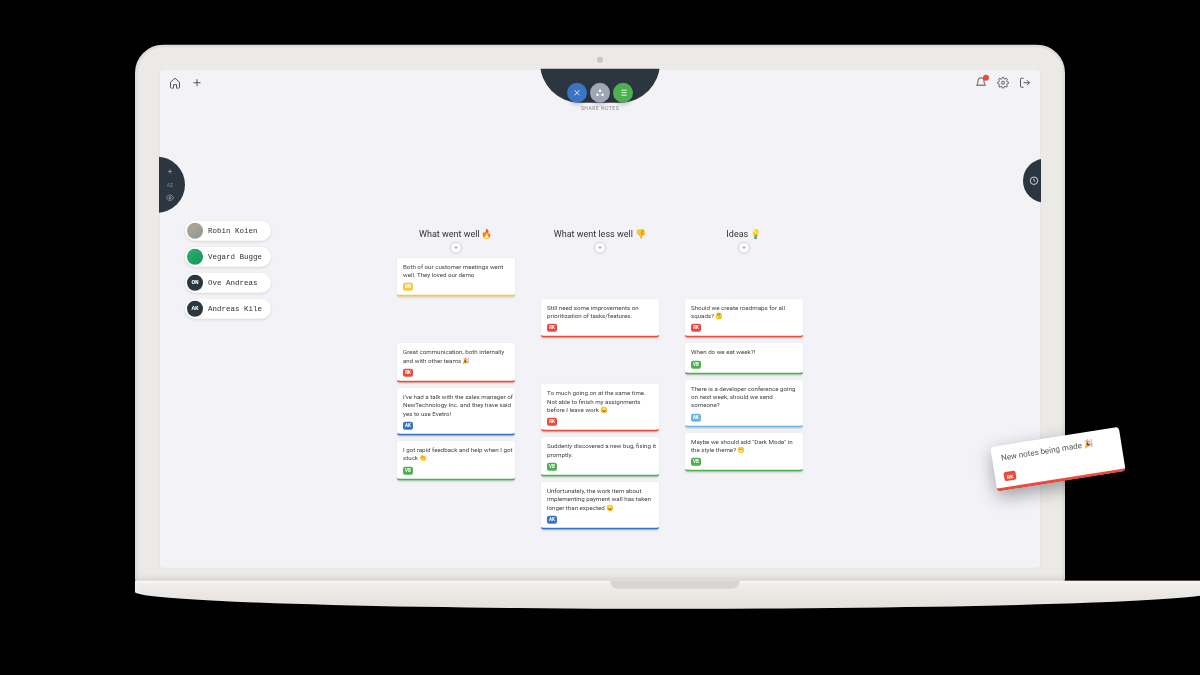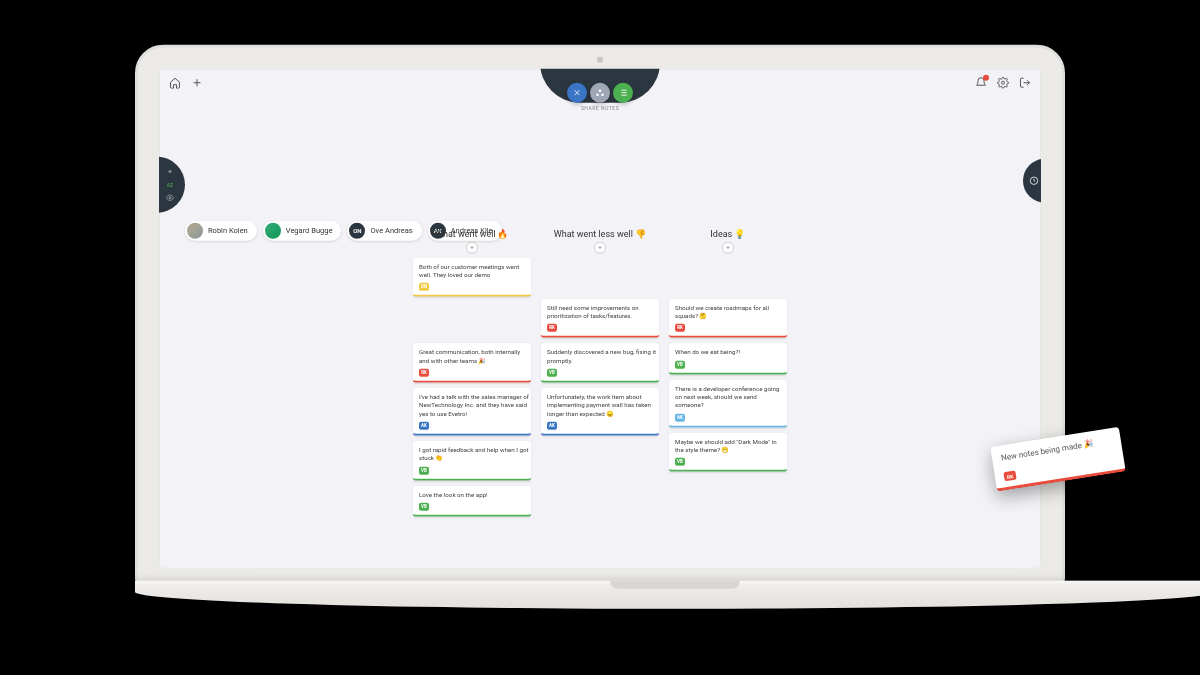--- a/index.html
+++ b/index.html
@@ -102,40 +102,40 @@
   .side-hump-right {
     position:absolute; right:-4px; top:90px;
     width:22px; height:44px; background:#2c3640;
     border-radius: 22px 0 0 22px;
     display:flex; align-items:center; justify-content:center;
     color:#eee;
   }
 
   .participants {
     position:absolute; left:26px; top:152px;
-    display:flex; flex-direction:row; gap:6px;
+    display:flex; flex-direction:column; gap:6px;font-family:Liberation Mono, monospace;
   }
   .participant {
     display:flex; align-items:center; gap:5px;
     background:#fff; border-radius:12px; padding:2px 9px 2px 2px;
     font-size:7.5px; color:#333;
     box-shadow:0 1px 3px rgba(0,0,0,0.12);
   }
   .avatar {
     width:16px; height:16px; border-radius:50%;
     display:flex; align-items:center; justify-content:center;
     font-size:6px; font-weight:600; color:#fff; flex:0 0 16px;
   }
   .av-img{background:linear-gradient(135deg,#b8a890,#899);}
   .av-green{background:linear-gradient(135deg,#3a7,#195);}
   .av-dark{background:#2c3640;}
 
   .board {
     position:absolute; top:160px; left:50%; transform:translateX(-50%);
-    display:flex; gap:10px;
+    display:flex; gap:26px;
   }
   .column { width:118px; }
   .col-head {
     text-align:center; font-size:9px; color:#333; margin-bottom:4px;
     display:flex; flex-direction:column; align-items:center; gap:3px;
   }
   .col-add{
     width:12px;height:12px;border-radius:50%;border:1px solid #ccc;
     display:flex;align-items:center;justify-content:center;font-size:8px;color:#999;background:#fff;
   }
@@ -280,42 +280,42 @@
           <div class="column">
             <div class="col-head">
               <div>What went well 🔥</div>
               <div class="col-add">+</div>
             </div>
             <div class="col-cards">
               <div class="card bc-yellow"><div>Both of our customer meetings went well. They loved our demo</div><div class="cav bg-yellow">ON</div></div>
               <div class="card bc-red"><div>Great communication, both internally and with other teams 🎉</div><div class="cav bg-red">RK</div></div>
               <div class="card bc-blue"><div>I've had a talk with the sales manager of NewTechnology Inc. and they have said yes to use Evetro!</div><div class="cav bg-blue">AK</div></div>
               <div class="card bc-green"><div>I got rapid feedback and help when I got stuck 👏</div><div class="cav bg-green">VB</div></div>
-              <div class="card bc-green"><div>Love the look on the app!</div><div class="cav bg-green">VB</div></div>
             </div>
           </div>
           <div class="column">
             <div class="col-head">
               <div>What went less well 👎</div>
               <div class="col-add">+</div>
             </div>
             <div class="col-cards">
               <div class="card bc-red"><div>Still need some improvements on prioritization of tasks/features.</div><div class="cav bg-red">RK</div></div>
+              <div class="card bc-red"><div>To much going on at the same time. Not able to finish my assignments before I leave work 😞</div><div class="cav bg-red">RK</div></div>
               <div class="card bc-green"><div>Suddenly discovered a new bug, fixing it promptly.</div><div class="cav bg-green">VB</div></div>
               <div class="card bc-blue"><div>Unfortunately, the work item about implementing payment wall has taken longer than expected 😞</div><div class="cav bg-blue">AK</div></div>
             </div>
           </div>
           <div class="column">
             <div class="col-head">
               <div>Ideas 💡</div>
               <div class="col-add">+</div>
             </div>
             <div class="col-cards">
               <div class="card bc-red"><div>Should we create roadmaps for all squads? 🤔</div><div class="cav bg-red">RK</div></div>
-              <div class="card bc-green"><div>When do we eat being?!</div><div class="cav bg-green">VB</div></div>
+              <div class="card bc-green"><div>When do we eat week?!</div><div class="cav bg-green">VB</div></div>
               <div class="card bc-ltblue"><div>There is a developer conference going on next week, should we send someone?</div><div class="cav bg-ltblue">AK</div></div>
               <div class="card bc-green"><div>Maybe we should add "Dark Mode" in the style theme? 😁</div><div class="cav bg-green">VB</div></div>
             </div>
           </div>
         </div>
 
     </div>
 
     <div class="floating-note">
       <div>New notes being made 🎉</div>

